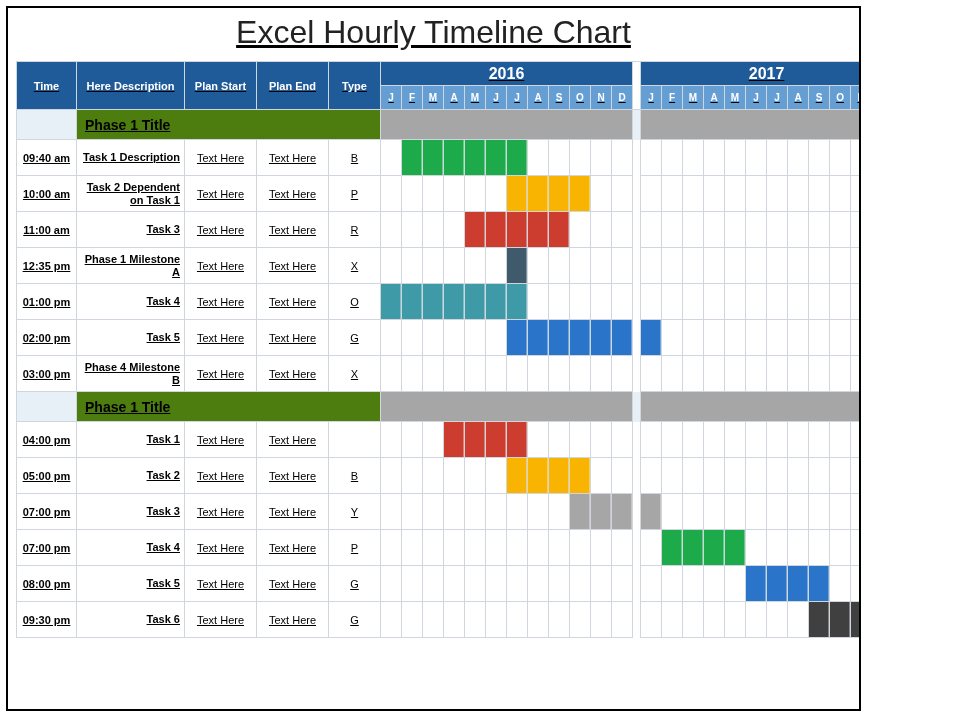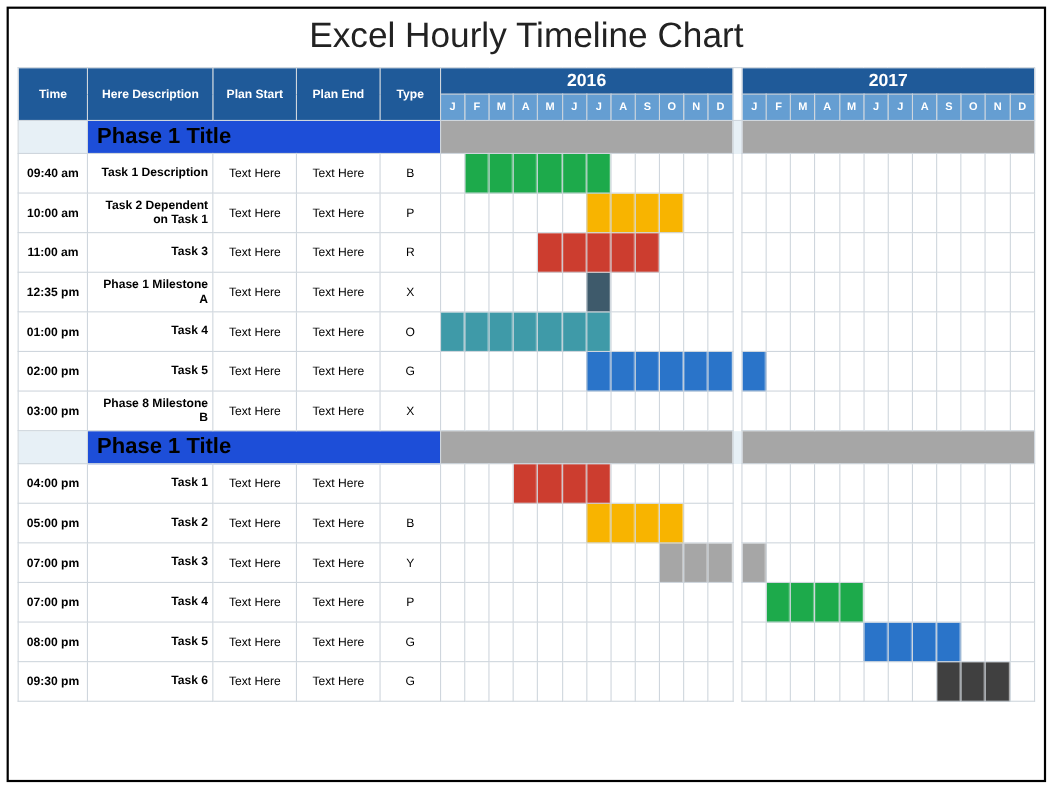--- a/index.html
+++ b/index.html
@@ -4,24 +4,25 @@
 <style>
   * { box-sizing: border-box; }
   body {
     margin: 0;
     padding: 6px;
     font-family: Arial, sans-serif;
     background: #fff;
   }
   .frame {
     border: 2px solid #000;
-    width: 945px;
+    width: 855px;
     height: 705px;
     padding: 4px 8px 4px 8px;
     overflow: hidden;
+    text-decoration: underline;
   }
   .title {
     text-align: center;
     font-size: 32px;
     font-weight: 400;
     color: #222;
     margin: 2px 0 10px 0;
   }
   table {
     border-collapse: collapse;
@@ -59,22 +60,22 @@
   col.c-type  { width: 52px; }
   col.c-m     { width: 21px; }
   tr.phase td {
     background: #e7f0f6;
     height: 30px;
   }
   tr.phase td.phase-title {
     text-align: left;
     padding-left: 8px;
     font-weight: 700;
-    font-size: 20px;
-    background: #1d4ed8;
+    font-size: 14px;
+    background: #4d7c0f;
   }
   tr.phase td.phase-bar { background: #a6a6a6; border-color:#cfd6dd; }
   tr.row td { height: 36px; font-size: 11px; }
   td.time { font-size: 10px; font-weight: 700; }
   td.desc { font-size: 10px; font-weight: 700; text-align: right; padding: 2px 4px; line-height: 1.15; }
   td.txt  { font-size: 12px; }
   td.type { font-size: 12px; }
   td.cell { background: #fff; }
   td.gap  { width: 8px; border:none !important; background:#fff; }
   td.bar-green  { background: #1daa4b; }
@@ -362,21 +363,21 @@
           <td class="cell"></td>
           <td class="cell"></td>
           <td class="cell"></td>
           <td class="cell"></td>
           <td class="cell"></td>
           <td class="cell"></td>
           <td class="cell"></td>
         </tr>
         <tr class="row">
           <td class="time">03:00 pm</td>
-          <td class="desc">Phase 8 Milestone B</td>
+          <td class="desc">Phase 4 Milestone B</td>
           <td class="txt">Text Here</td>
           <td class="txt">Text Here</td>
           <td class="type">X</td>
           <td class="cell"></td>
           <td class="cell"></td>
           <td class="cell"></td>
           <td class="cell"></td>
           <td class="cell"></td>
           <td class="cell"></td>
           <td class="cell"></td>

